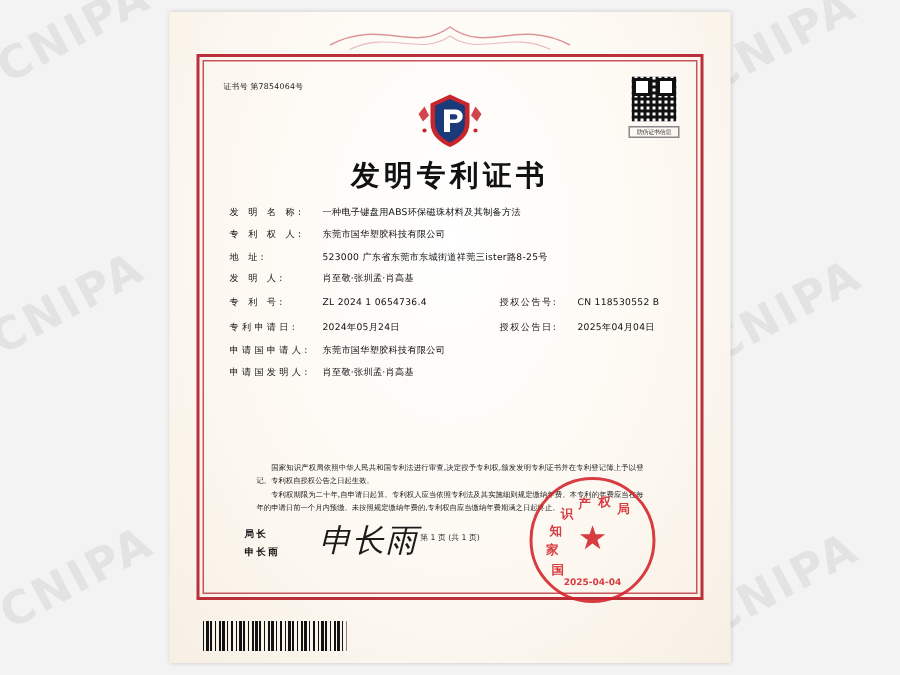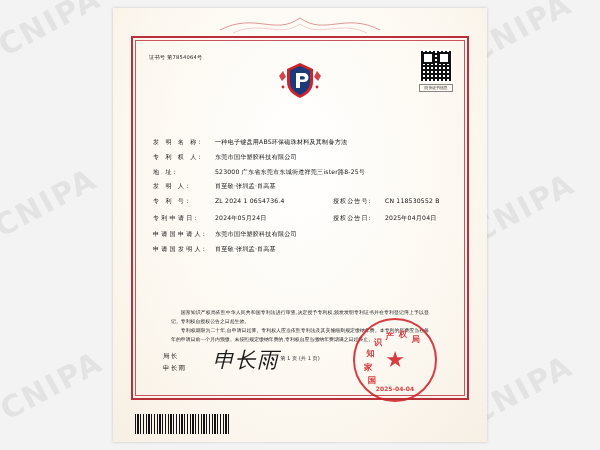--- a/index.html
+++ b/index.html
@@ -205,20 +205,21 @@
   .legal p { margin: 0; text-indent: 9.8px; }
 
   .sign {
     position: absolute;
     left: 22px;
     top: 305px;
     font-size: 6.4px;
     line-height: 1.85;
     letter-spacing: 1.5px;
     color: #111;
+    font-weight: bold;
   }
   .handwrite {
     position: absolute;
     left: 72px;
     top: 300px;
     font-size: 21px;
     font-family: "DejaVu Serif", serif;
     font-style: italic;
     color: #1b1b1b;
     letter-spacing: 1px;
@@ -342,20 +343,21 @@
         <path d="M27 3 L40 9 L40 22 C40 30 34 35 27 38 C20 35 14 30 14 22 L14 9 Z" fill="#c9252d"></path>
         <path d="M27 6 L37 10.5 L37 22 C37 28.5 32 32.5 27 35 C22 32.5 17 28.5 17 22 L17 10.5 Z" fill="#1b3a7a"></path>
         <path d="M23 13 h8 a4.5 4.5 0 0 1 0 9 h-4 v6 h-4 z" fill="#ffffff"></path>
         <path d="M27 16.2 h3.2 a1.7 1.7 0 0 1 0 3.4 h-3.2 z" fill="#1b3a7a"></path>
         <path d="M6 16 l4 -5 l3 6 l-4 4 z" fill="#c9252d" opacity="0.85"></path>
         <path d="M48 16 l-4 -5 l-3 6 l4 4 z" fill="#c9252d" opacity="0.85"></path>
         <circle cx="10" cy="27" r="1.4" fill="#c9252d"></circle>
         <circle cx="44" cy="27" r="1.4" fill="#c9252d"></circle>
       </svg>
 
+      <div class="title">发明专利证书</div>
 
       <div class="fields">
 
         <div class="row">
           <div class="lbl">发 明 名 称:</div>
           <div class="val">一种电子键盘用ABS环保磁珠材料及其制备方法</div>
         </div>
 
         <div class="row">
           <div class="lbl">专 利 权 人:</div>

